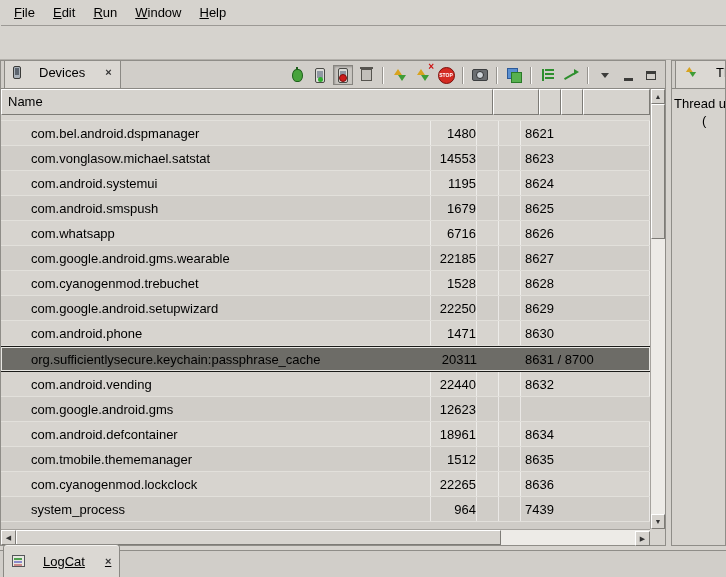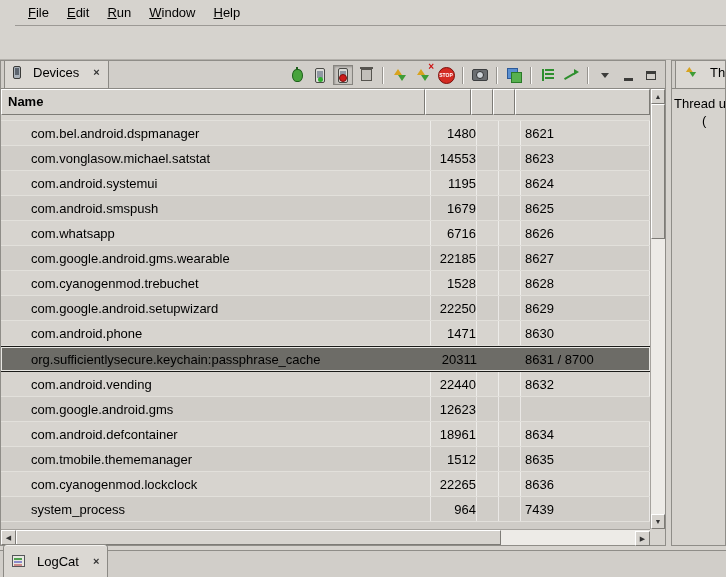--- a/index.html
+++ b/index.html
@@ -4,21 +4,21 @@
 <style>
   * { margin:0; padding:0; box-sizing:border-box; }
   html,body { width:726px; height:577px; overflow:hidden; }
   body {
     font-family:"Liberation Sans","DejaVu Sans",sans-serif;
     font-size:13px; color:#000; background:#d6d3ce; position:relative;
   }
 
   
   .menubar {
-    position:absolute; top:0; left:15px; right:0; height:26px;
+    position:absolute; top:0; left:1px; right:0; height:26px;
     background:#d6d3ce; border-bottom:1px solid #9c9995;
     display:flex; align-items:center; padding-left:4px;
   }
   .menu-item {
     display:inline-block; padding:4px 9px; cursor:default;
   }
   .menu-item::first-letter { text-decoration:underline; }
 
   
   .main-toolbar {
@@ -38,21 +38,21 @@
     position:absolute; top:0; left:671px; right:0; height:486px;
     border:1px solid #8f8d88; background:#d6d3ce; overflow:hidden;
   }
 
   
   .view-tabbar {
     height:28px; border-bottom:1px solid #8b8984; display:flex; align-items:flex-end;
     background:#d1cec9; overflow:hidden; white-space:nowrap;
   }
   .view-tab {
-    display:inline-flex; align-items:center; gap:12px; height:25px;
+    display:inline-flex; align-items:center; gap:18px; height:25px;
     padding:16px 8px; margin:0 0 -1px 3px;
     background:#dbd8d3; border:1px solid #8b8984; border-bottom:1px solid #dbd8d3;
     border-radius:4px 4px 0 0; box-shadow:inset 0 1px 0 #f4f3f0;
   }
   .tab-close { font-size:11px; font-weight:bold; color:#333; margin-left:2px; }
 
   
   .view-toolbar { flex:1; display:flex; align-items:center; justify-content:flex-end; gap:3px; padding:0 4px 3px 0; }
   .i { width:20px; height:20px; display:flex; align-items:center; justify-content:center; position:relative; flex:0 0 auto; }
   .sep { width:2px; height:17px; border-left:1px solid #97948f; border-right:1px solid #fbfaf8; margin:0 3px; }
@@ -107,21 +107,21 @@
   .threads-glyph { transform:scale(.85); }
 
   
   .table-wrap { position:absolute; top:28px; left:0; right:0; bottom:0; }
   .thead { position:absolute; left:0; right:15px; top:0; height:26px; display:flex; }
   .hcell {
     background:#d6d3ce; border-top:1px solid #ffffff; border-left:1px solid #ffffff;
     border-right:1px solid #7d7b76; border-bottom:1px solid #7d7b76;
     padding:4px 6px; overflow:hidden; white-space:nowrap;
   }
-  .w-name { width:424px;font-weight:bold; } .w-pid { width:46px; } .w-a { width:22px; } .w-b { width:22px; } .w-port { flex:1; }
+  .w-name { width:492px; } .w-pid { width:46px; } .w-a { width:22px; } .w-b { width:22px; } .w-port { flex:1; }
 
   .rows-viewport {
     position:absolute; left:0; right:15px; top:26px; bottom:16px;
     background:#cfccc7; overflow:hidden;
   }
   .row-sliver { height:6px; background:#d7d4cf; border-bottom:1px solid #e2e0db; }
   .drow { display:flex; height:25px; align-items:stretch; border-bottom:1px solid #e2e0db; background:#d7d4cf; }
   .drow:nth-child(odd) { background:#d0cdc8; }
   .drow > div { display:flex; align-items:center; border-right:1px solid rgba(255,255,255,.55); overflow:hidden; white-space:nowrap; }
   .c-name { width:430px; padding-left:30px; }
@@ -156,21 +156,21 @@
     border:1px solid; border-color:#ffffff #7d7b76 #7d7b76 #ffffff; }
   .scroll-corner { position:absolute; right:0; bottom:0; width:15px; height:16px; background:#d6d3ce; }
 
   
   .threads-content { padding:6px 2px; line-height:17px; white-space:nowrap; overflow:hidden; }
   .threads-line2 { padding-left:28px; }
 
   
   .bottom-bar {
     position:absolute; left:0; right:0; bottom:0; height:27px;
-    background:#d1cec9; border-top:1px solid #8f8d88; display:flex; align-items:flex-end;
+    background:#d1cec9; border-top:1px solid #8f8d88; display:flex; align-items:flex-end;text-decoration:underline;
   }
 </style>
 </head>
 <body>
 
 <div class="menubar">
   <span class="menu-item">File</span>
   <span class="menu-item">Edit</span>
   <span class="menu-item">Run</span>
   <span class="menu-item">Window</span>

